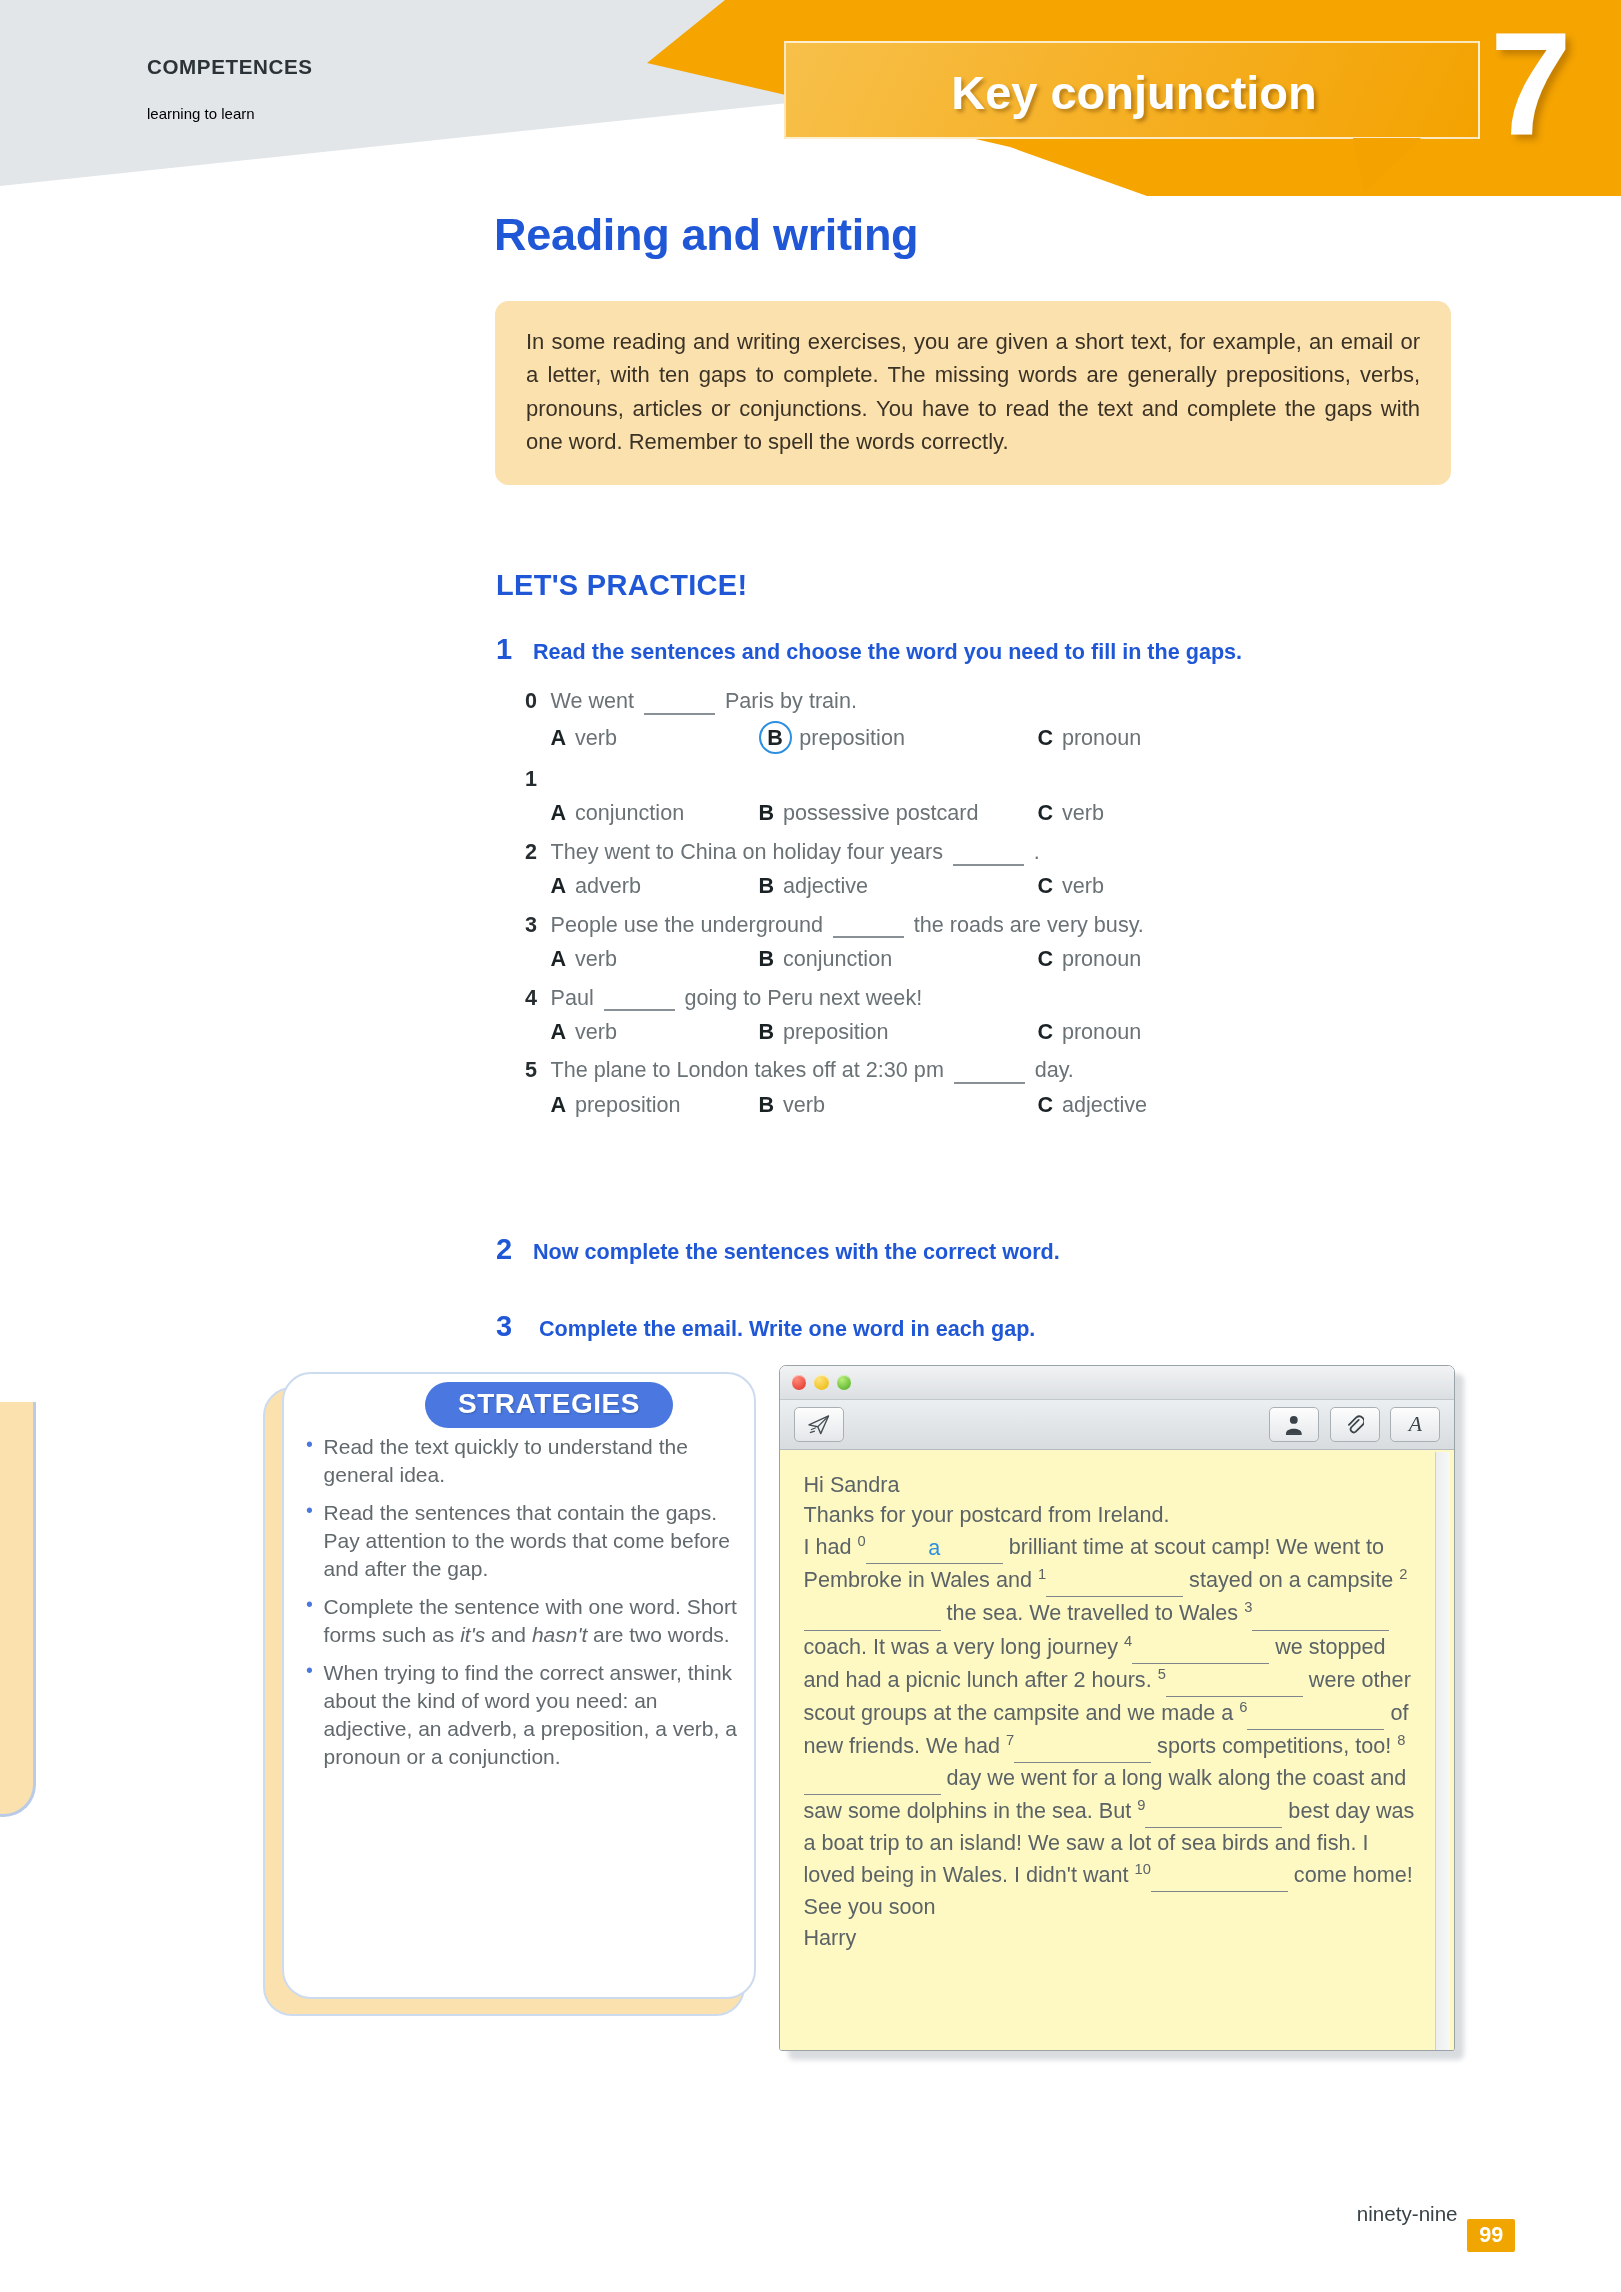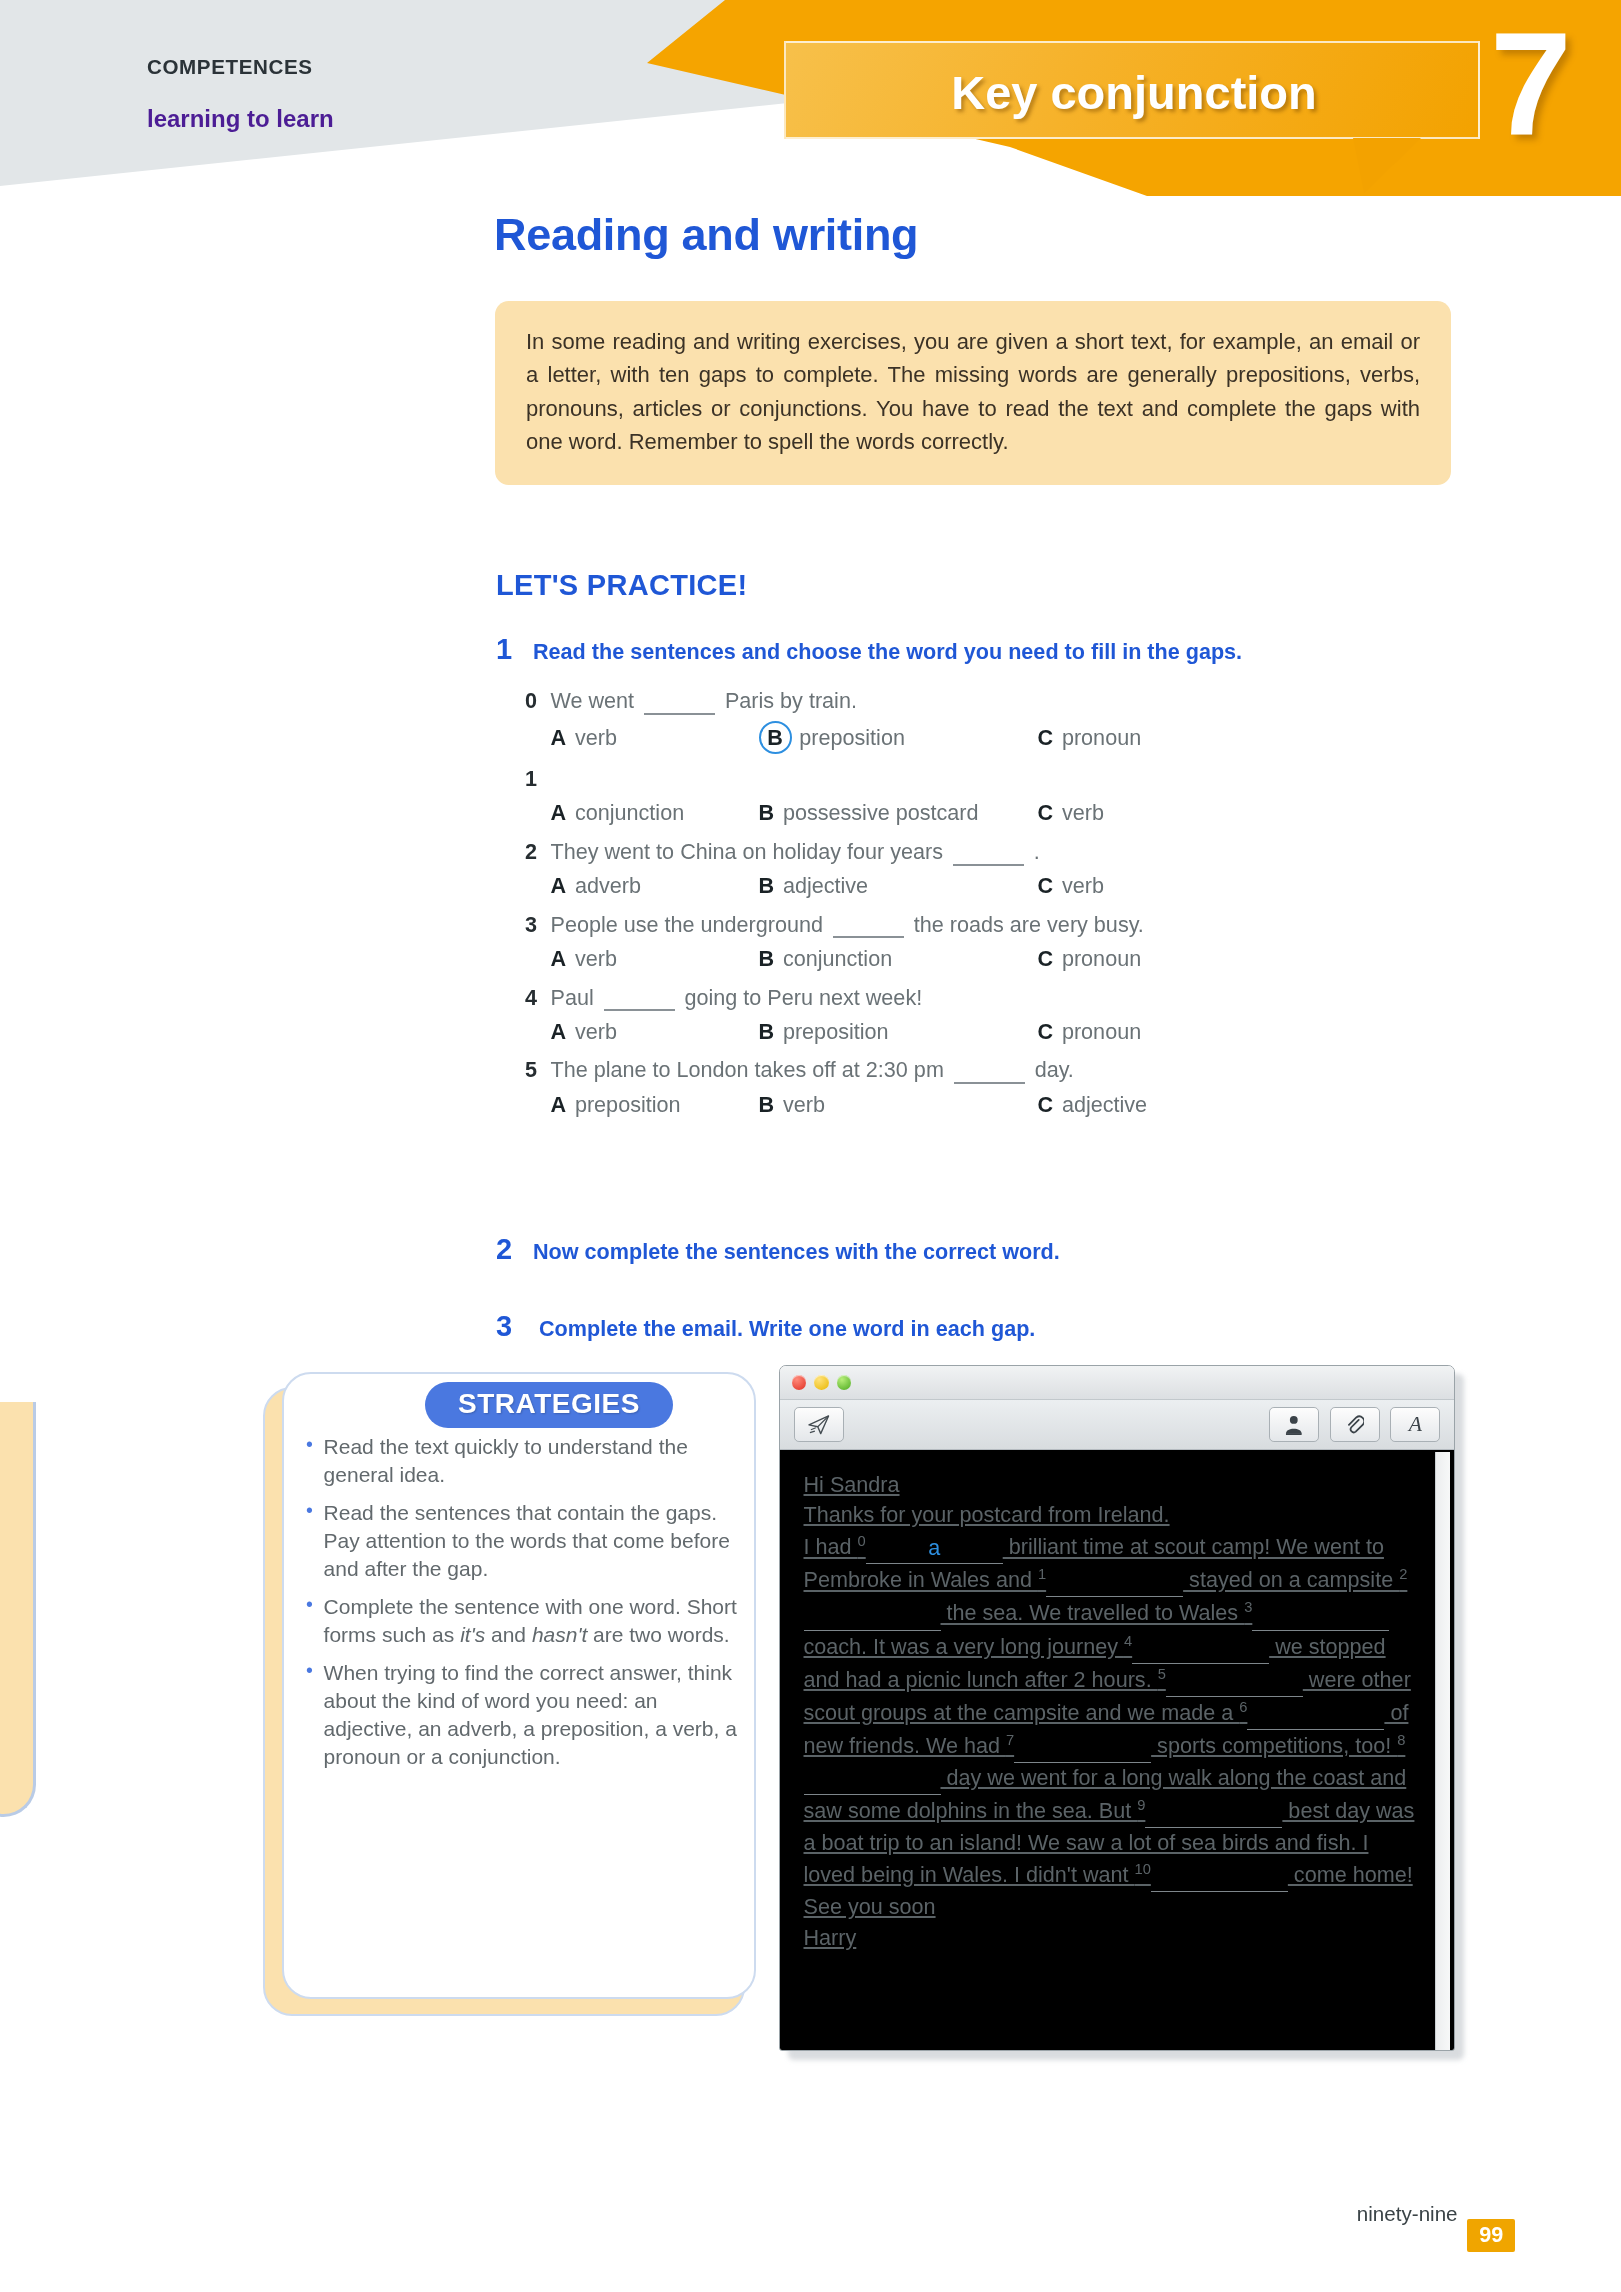--- a/index.html
+++ b/index.html
@@ -49,23 +49,23 @@
     color: #2b3338;
     font-weight: bold;
     font-size: 20.6px;
     letter-spacing: 0.6px;
     font-stretch: condensed;
   }
   .competences-sub {
     position: absolute;
     left: 147px;
     top: 105px;
-    color: #4c1d95;
-    font-size: 24px;
-    font-weight: bold;
+    color: #000000;
+    font-size: 15px;
+    font-weight: normal;
   }
   .bubble {
     position: absolute;
     left: 784px;
     top: 41px;
     width: 696px;
     height: 98px;
     background: linear-gradient(115deg, #f7c04a 0%, #f6b22a 42%, #f3a200 100%);
     box-sizing: border-box;
     border: 2px solid rgba(255,255,255,0.75);
@@ -362,27 +362,26 @@
   .tb-btn .glyph-a {
     font-family: "Liberation Serif", serif;
     font-style: italic;
     font-size: 21.6px;
     color: #3b4349;
   }
 
   .email-body {
     position: relative;
     height: 602px;
-    background: #000000;
+    background: #fef9c3;
     padding: 19.6px 35px 0 23.5px;
     box-sizing: border-box;
     color: #5b6367;
     font-size: 21.6px;
     line-height: 1.43;
-    text-decoration: underline;
   }
   .email-line { white-space: normal; }
   .email-scrollbar {
     position: absolute;
     right: 3.9px;
     top: 2px;
     bottom: 2px;
     width: 13.7px;
     background: linear-gradient(90deg, #eceeef, #f7f8f8);
     border-left: 1px solid #cbd0d3;

